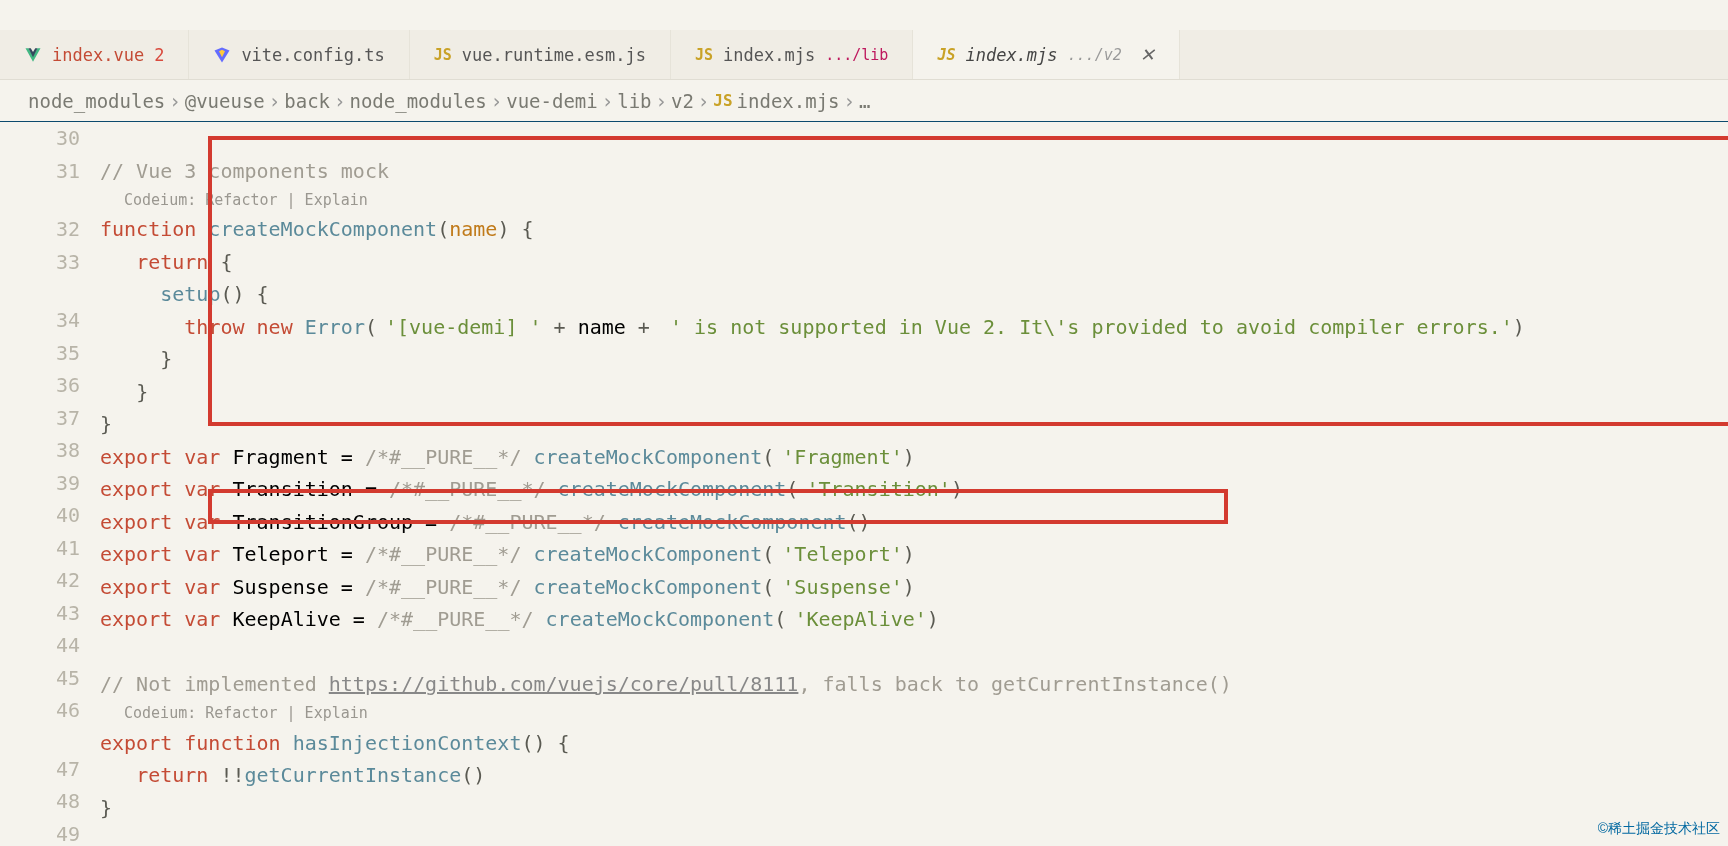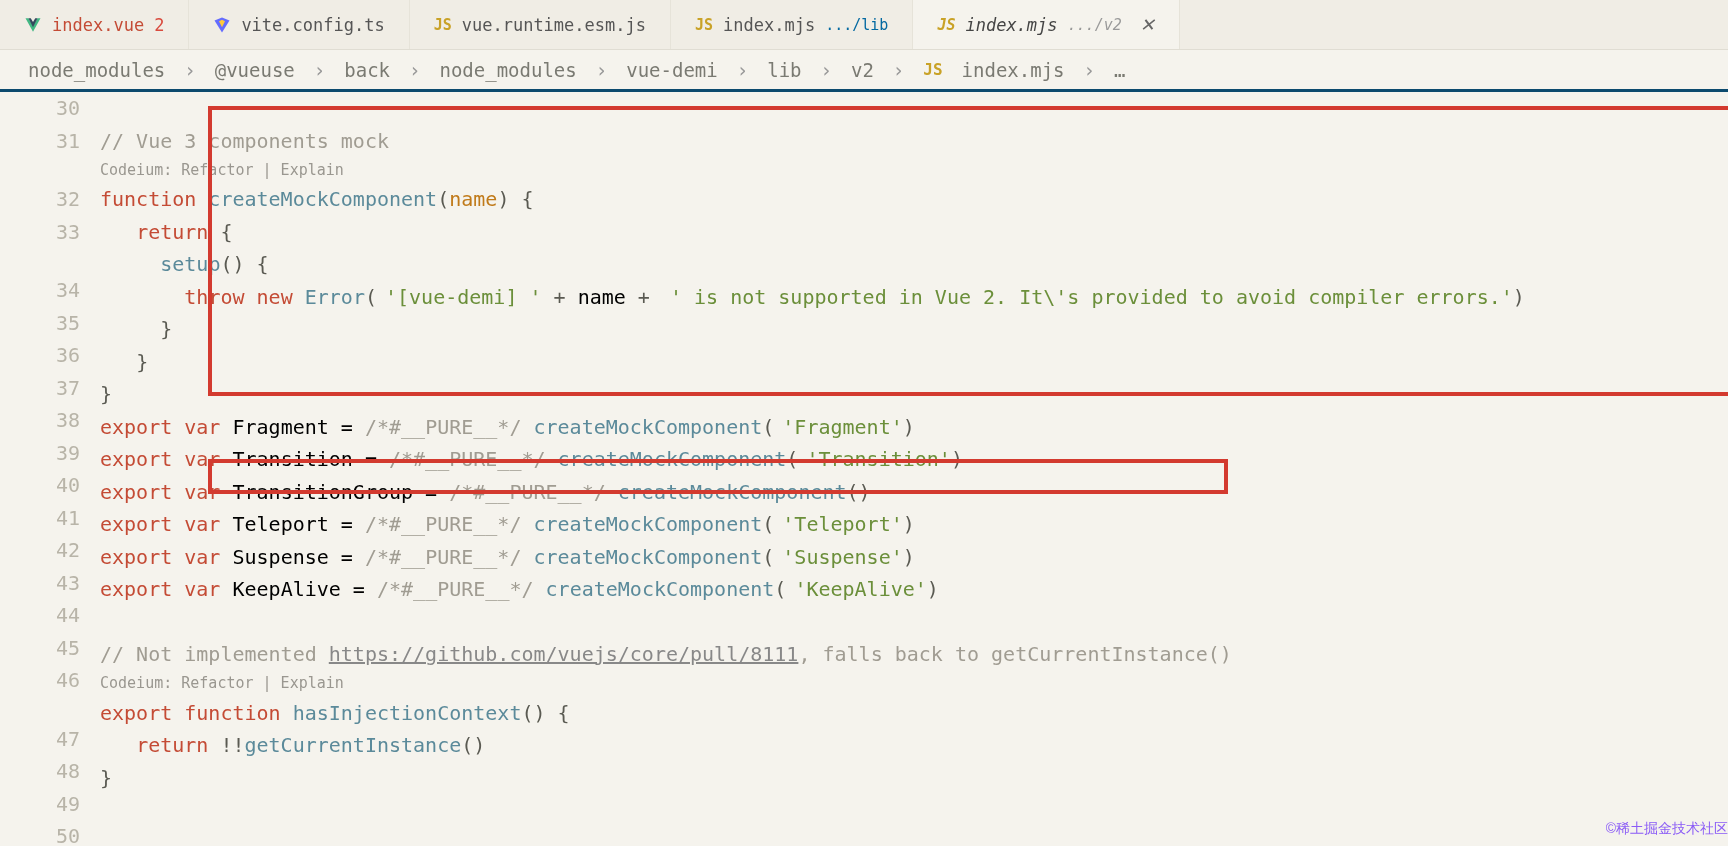--- a/index.html
+++ b/index.html
@@ -9,20 +9,21 @@
       width: 1728px;
       height: 846px;
       overflow: hidden;
       position: relative;
     }
     .tabs-bar {
       display: flex;
       height: 50px;
       background: #f0ede5;
       border-bottom: 1px solid #e0ddd3;
+      margin-top: 30px;
     }
     .tab {
       display: flex;
       align-items: center;
       padding: 0 24px;
       gap: 10px;
       font-size: 17px;
       color: #555;
       cursor: pointer;
       border-right: 1px solid #e6e3d9;
@@ -53,25 +54,25 @@
       font-size: 18px;
       color: #666;
       margin-left: 8px;
       cursor: pointer;
     }
     .breadcrumb {
       display: flex;
       align-items: center;
       height: 42px;
       padding: 0 28px;
-      gap: 19px;
+      gap: 4px;
       font-size: 19px;
       color: #7a7a72;
       background: #f5f3ed;
-      border-bottom: 3px solid #0c4a6e;
+      border-bottom: 1px solid #0c4a6e;
     }
     .breadcrumb-sep { color: #999; }
     .breadcrumb .js-tag {
       color: #c9a227;
       font-weight: bold;
       font-size: 16px;
     }
     .editor {
       display: flex;
       position: relative;
@@ -97,20 +98,21 @@
       white-space: pre;
     }
     .gutter .line { justify-content: flex-end; }
     .small-hint {
       height: 26px;
       font-size: 15px;
       color: #9a9790;
       display: flex;
       align-items: center;
       padding-left: 0;
+      margin-left: 24px;
     }
     .small-hint.indent1 { padding-left: 48px; }
     .c-comment { color: #a09c92; }
     .c-keyword { color: #c44b35; }
     .c-fn { color: #5b8a9a; }
     .c-param { color: #c07a1a; }
     .c-brace { color: #5a5a52; }
     .c-op { color: #5a5a52; }
     .c-string { color: #6b8f3a; margin-left: 8px; }
     .c-link { color: #888; text-decoration: underline; }
@@ -130,23 +132,23 @@
       top: 367px;
       width: 1020px;
       height: 35px;
       border: 4px solid #d33a2f;
       pointer-events: none;
       z-index: 5;
     }
     .watermark {
       position: absolute;
       bottom: 8px;
-      right: 0;
+      right: 8px;
       font-size: 14px;
-      color: #8b5cf6;
+      color: #0369a1;
       font-family: sans-serif;
     }
   </style>
 </head>
 <body>
 
 <div class="tabs-bar">
   <div class="tab">
     <svg class="tab-icon-vue" viewBox="0 0 24 24">
         <path fill="#41b883" d="M2 3h4l6 10L18 3h4L12 21z"></path>
@@ -162,21 +164,21 @@
       </svg>
     <span>vite.config.ts</span>
   </div>
   <div class="tab">
     <span class="tab-icon-js">JS</span>
     <span>vue.runtime.esm.js</span>
   </div>
   <div class="tab">
     <span class="tab-icon-js">JS</span>
     <span>index.mjs</span>
-    <span style="color:#0369a1;font-size:15px">.../lib</span>
+    <span style="color:#be185d;font-size:15px">.../lib</span>
   </div>
   <div class="tab active">
     <span class="tab-icon-js">JS</span>
     <span>index.mjs</span>
     <span style="color:#999;font-size:15px">.../v2</span>
     <span class="tab-close">✕</span>
   </div>
 </div>
 
 <div class="breadcrumb">

